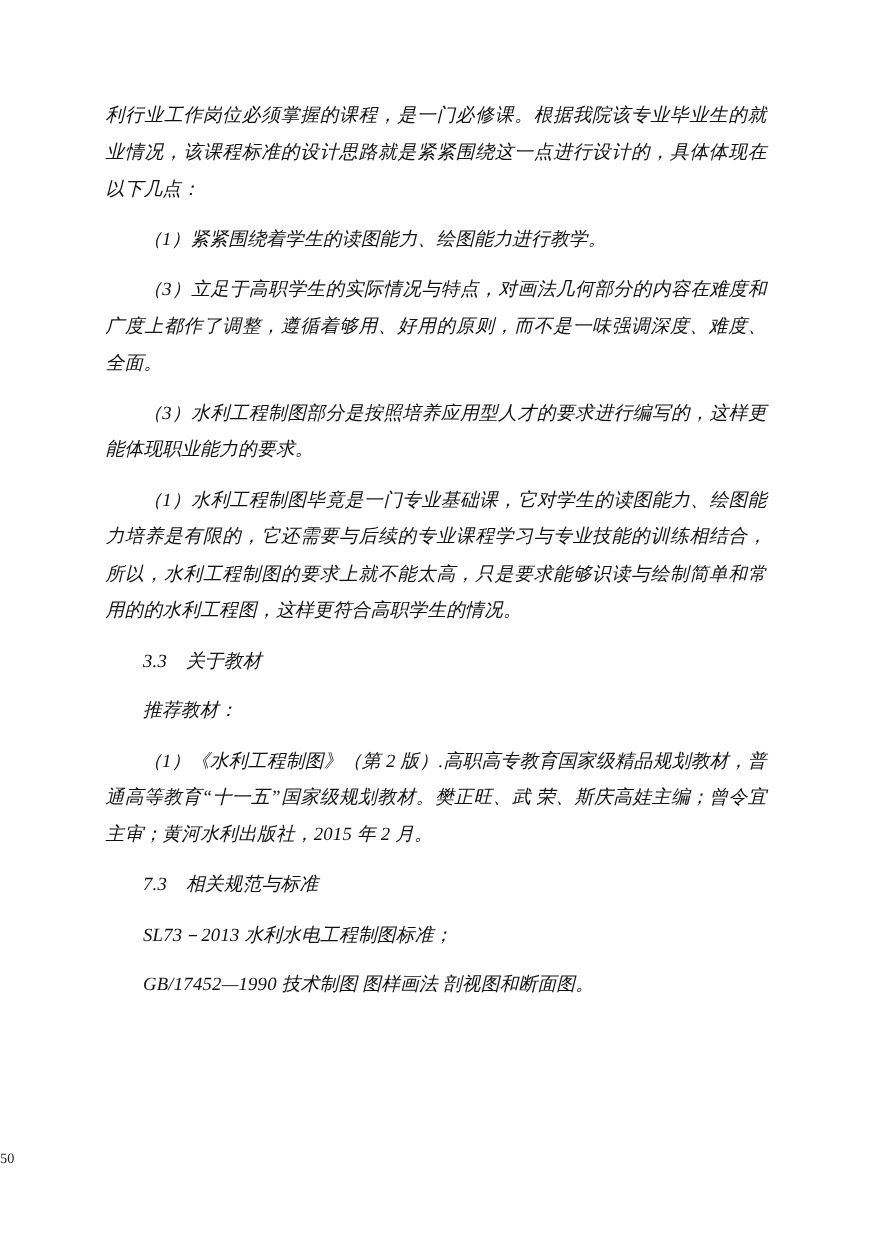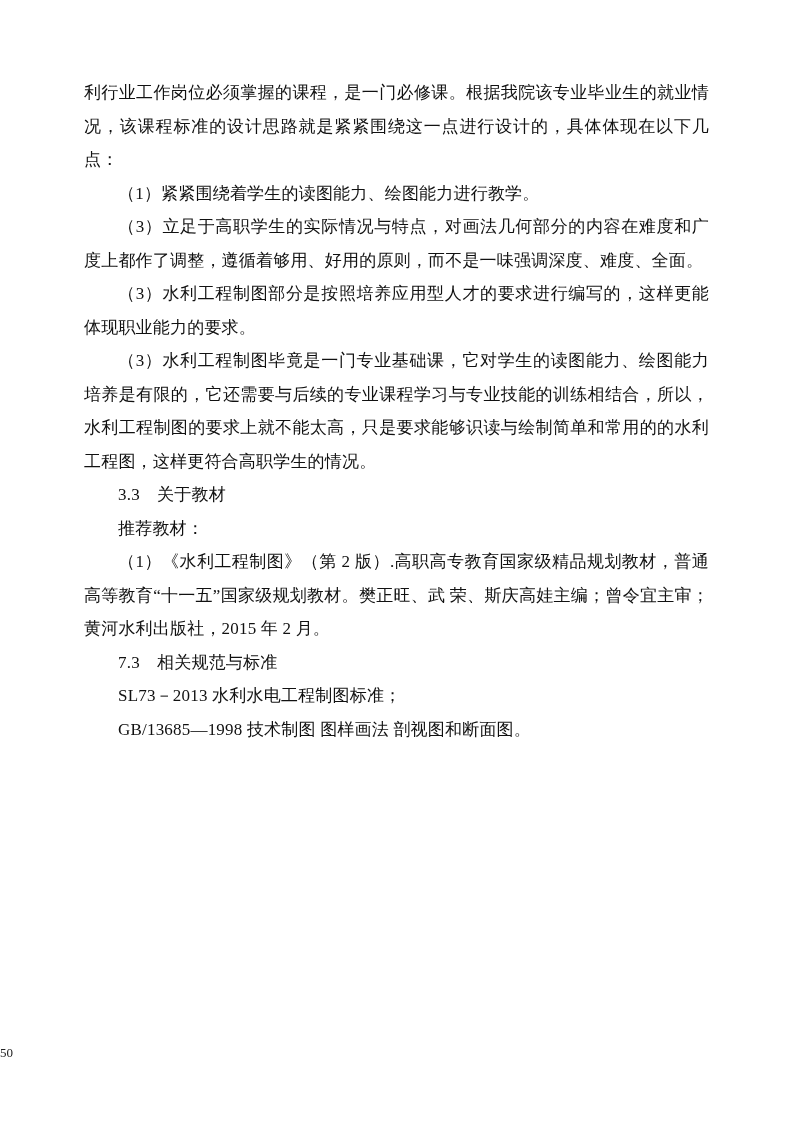--- a/index.html
+++ b/index.html
@@ -19,27 +19,28 @@
     overflow: hidden;
     box-sizing: border-box;
   }
   .content {
     position: absolute;
     top: 76px;
     left: 84px;
     width: 625px;
   }
   .content p {
-    margin: 0;
+    margin: 12px;
     padding: 0;
     font-size: 17px;
     line-height: 33.5px;
     text-align: justify;
     text-justify: inter-ideograph;
     letter-spacing: 0.2px;
+    font-style: italic;
   }
   .content p.indent {
     text-indent: 2em;
   }
   .content p.continuation {
     text-indent: 0;
   }
   .content p.heading {
     text-indent: 2em;
     font-weight: normal; 
@@ -59,24 +60,24 @@
 </head>
 <body>
 
 <div class="page">
 
   <main class="content">
     <p class="continuation">利行业工作岗位必须掌握的课程，是一门必修课。根据我院该专业毕业生的就业情况，该课程标准的设计思路就是紧紧围绕这一点进行设计的，具体体现在以下几点：</p>
     <p class="indent">（1）紧紧围绕着学生的读图能力、绘图能力进行教学。</p>
     <p class="indent">（3）立足于高职学生的实际情况与特点，对画法几何部分的内容在难度和广度上都作了调整，遵循着够用、好用的原则，而不是一味强调深度、难度、全面。</p>
     <p class="indent">（3）水利工程制图部分是按照培养应用型人才的要求进行编写的，这样更能体现职业能力的要求。</p>
-    <p class="indent">（3）水利工程制图毕竟是一门专业基础课，它对学生的读图能力、绘图能力培养是有限的，它还需要与后续的专业课程学习与专业技能的训练相结合，所以，水利工程制图的要求上就不能太高，只是要求能够识读与绘制简单和常用的的水利工程图，这样更符合高职学生的情况。</p>
+    <p class="indent">（1）水利工程制图毕竟是一门专业基础课，它对学生的读图能力、绘图能力培养是有限的，它还需要与后续的专业课程学习与专业技能的训练相结合，所以，水利工程制图的要求上就不能太高，只是要求能够识读与绘制简单和常用的的水利工程图，这样更符合高职学生的情况。</p>
     <p class="heading">3.3　关于教材</p>
     <p class="indent">推荐教材：</p>
     <p class="indent">（1）《水利工程制图》（第 2 版）.高职高专教育国家级精品规划教材，普通高等教育“十一五”国家级规划教材。樊正旺、武 荣、斯庆高娃主编；曾令宜主审；黄河水利出版社，2015 年 2 月。</p>
     <p class="heading">7.3　相关规范与标准</p>
     <p class="indent">SL73－2013 水利水电工程制图标准；</p>
-    <p class="indent">GB/13685—1998 技术制图 图样画法 剖视图和断面图。</p>
+    <p class="indent">GB/17452—1990 技术制图 图样画法 剖视图和断面图。</p>
   </main>
 
   <div class="page-number">50</div>
 
 </div>
 
 </body></html>

